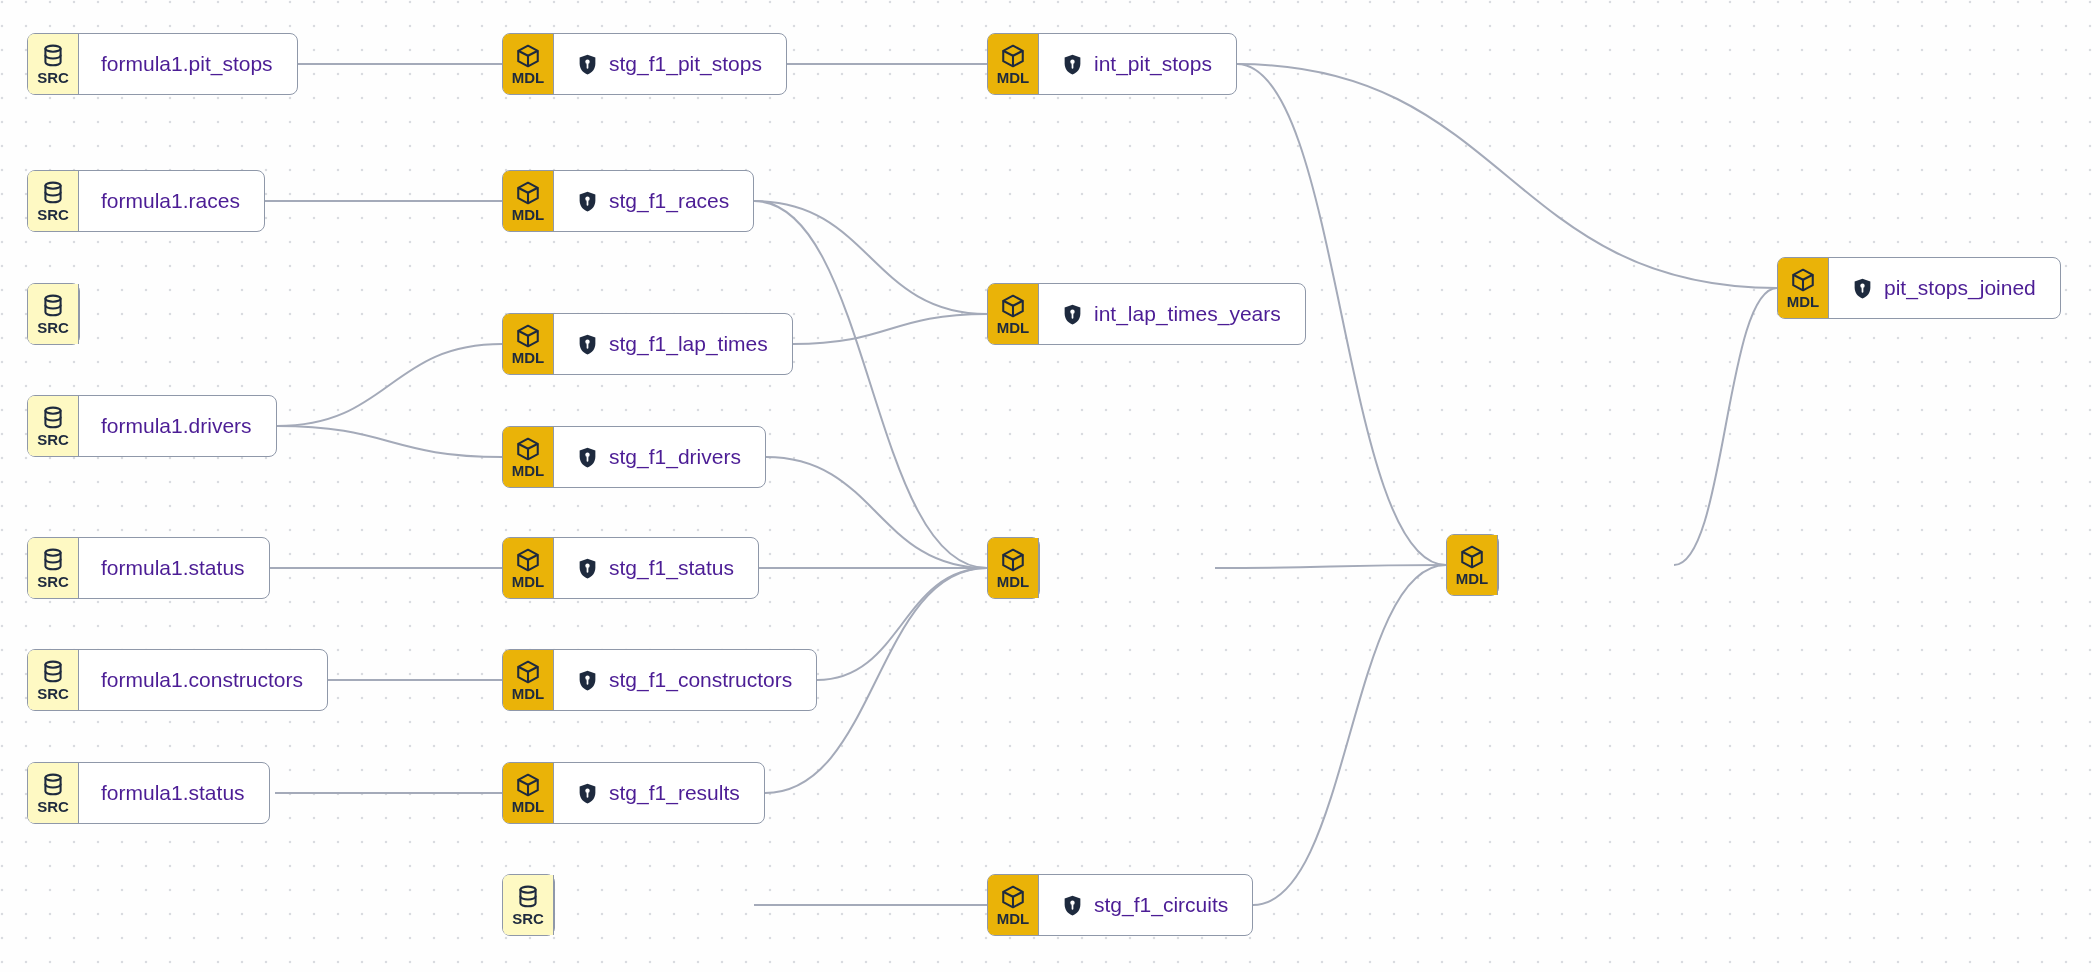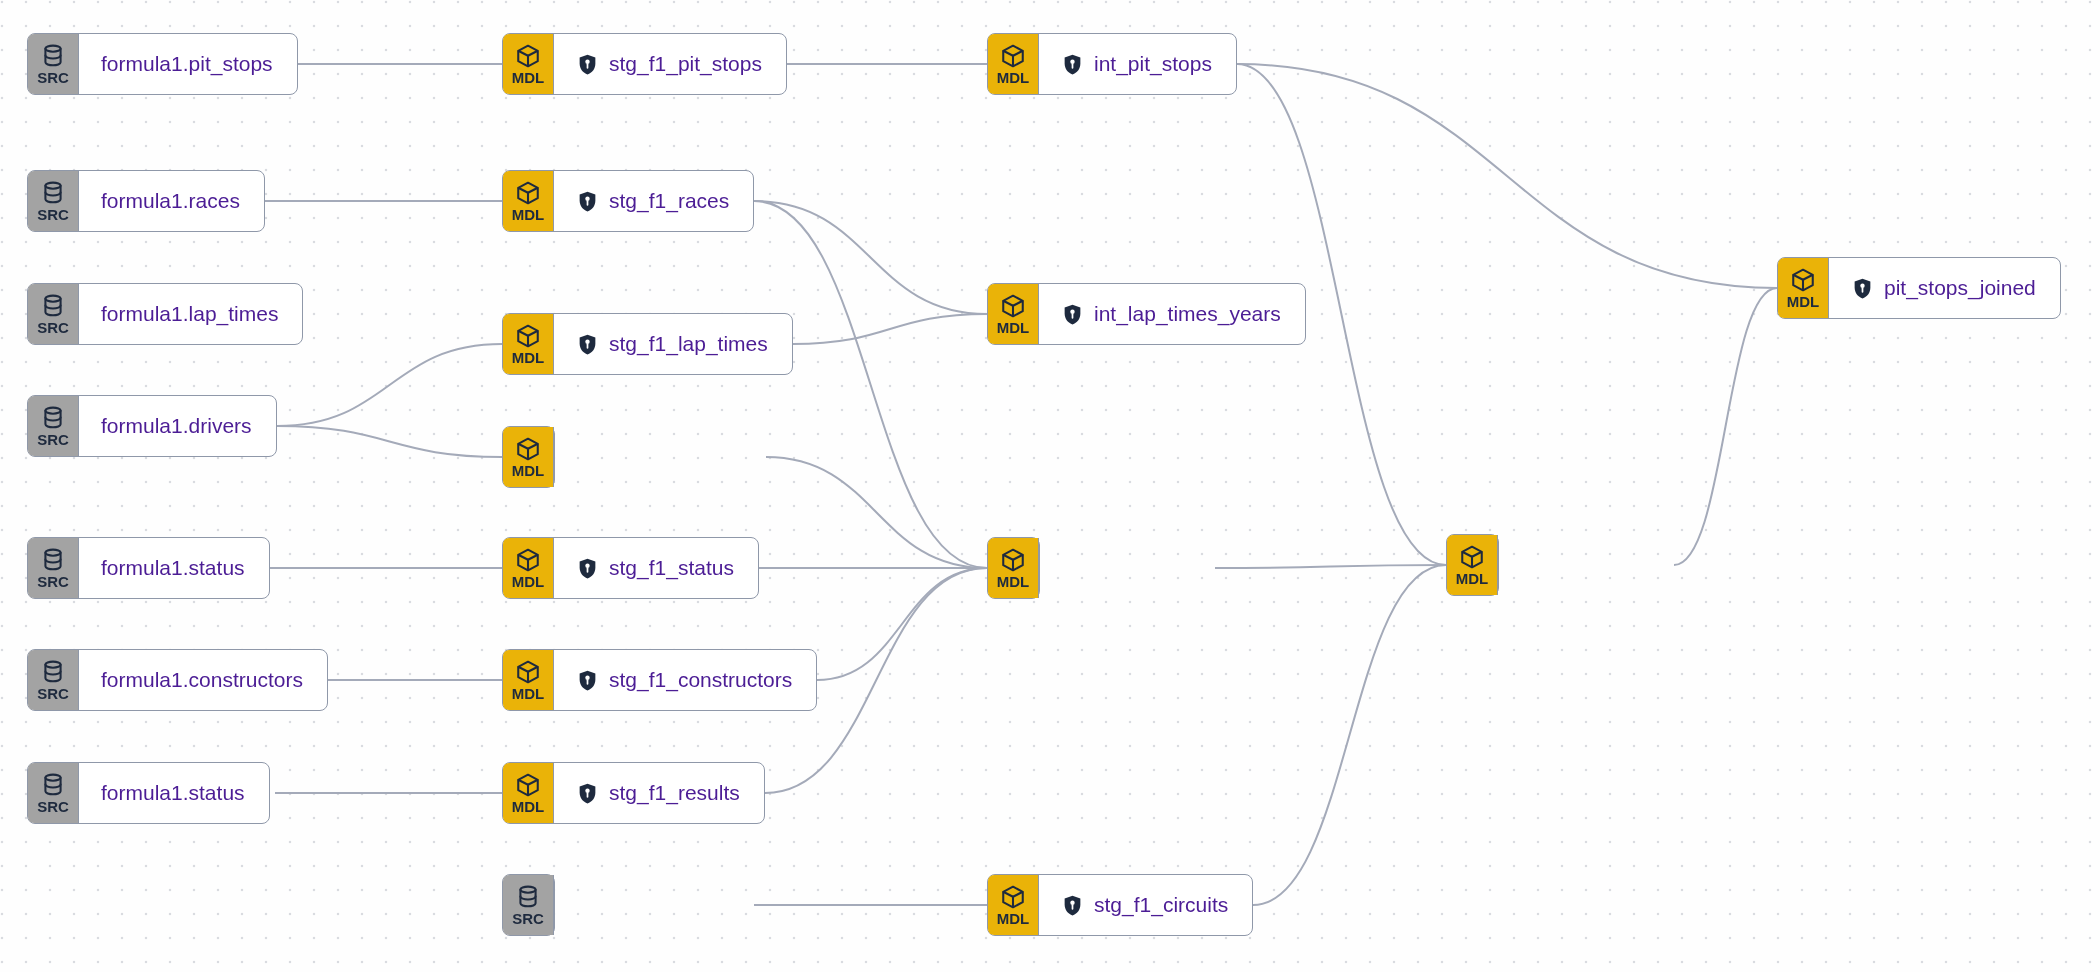--- a/index.html
+++ b/index.html
@@ -26,21 +26,21 @@
     box-sizing:border-box;
     cursor:pointer;
   }
   .icon-cell{
     display:flex;flex-direction:column;align-items:center;justify-content:center;
     width:50px;min-width:50px;
     border-right:1.6px solid #8f98a9;
     border-radius:6px 0 0 6px;
     gap:1px;
   }
-  .node.source .icon-cell{background:#a3a3a3;}
+  .node.source .icon-cell{background:#fef9c3;}
   .node.model  .icon-cell{background:#eab308;}
   .icon-cell svg{display:block;}
   .badge{
     font-size:15px;font-weight:700;color:#1e2a3e;line-height:1;
     letter-spacing:0px;
   }
   .label-cell{
     display:flex;align-items:center;
     padding:0 24px 0 22px;
     gap:10px;
@@ -112,23 +112,20 @@
       <div class="icon-cell">
         <span>
           <svg width="26" height="26" viewBox="0 0 24 24" fill="none" stroke="#1e2a3e" stroke-width="1.9" stroke-linecap="round" stroke-linejoin="round">
             <ellipse cx="12" cy="5.2" rx="7" ry="2.8"></ellipse>
             <path d="M5 5.2v6.3c0 1.55 3.13 2.8 7 2.8s7-1.25 7-2.8V5.2"></path>
             <path d="M5 11.5v6.3c0 1.55 3.13 2.8 7 2.8s7-1.25 7-2.8v-6.3"></path>
           </svg>
         </span>
         <span class="badge">SRC</span>
       </div>
-      <div class="label-cell">
-        <span class="node-label">formula1.lap_times</span>
-      </div>
     </div>
     <div class="node source" style="left: 27px; top: 395px;">
       <div class="icon-cell">
         <span>
           <svg width="26" height="26" viewBox="0 0 24 24" fill="none" stroke="#1e2a3e" stroke-width="1.9" stroke-linecap="round" stroke-linejoin="round">
             <ellipse cx="12" cy="5.2" rx="7" ry="2.8"></ellipse>
             <path d="M5 5.2v6.3c0 1.55 3.13 2.8 7 2.8s7-1.25 7-2.8V5.2"></path>
             <path d="M5 11.5v6.3c0 1.55 3.13 2.8 7 2.8s7-1.25 7-2.8v-6.3"></path>
           </svg>
         </span>
@@ -264,20 +261,30 @@
     <div class="node model" style="left: 502px; top: 426px;">
       <div class="icon-cell">
         <span>
           <svg width="26" height="26" viewBox="0 0 24 24" fill="none" stroke="#1e2a3e" stroke-width="1.9" stroke-linecap="round" stroke-linejoin="round">
             <path d="M12 2.5 L21 7.2 V16.8 L12 21.5 L3 16.8 V7.2 Z"></path>
             <path d="M3.4 7.4 L12 11.8 L20.6 7.4"></path>
             <path d="M12 11.8 V21.2"></path>
           </svg>
         </span>
         <span class="badge">MDL</span>
+      </div>
+      <div class="label-cell">
+        <span class="shield">
+          <svg width="23" height="23" viewBox="0 0 24 24">
+            <path fill="#1e2a3e" d="M12 1.8 20.2 4.8 V11 C20.2 16.8 16.7 20.6 12 22.4 C7.3 20.6 3.8 16.8 3.8 11 V4.8 Z"></path>
+            <circle cx="12" cy="9.2" r="2.3" fill="#ffffff"></circle>
+            <rect x="11.1" y="10.8" width="1.8" height="5.6" rx="0.9" fill="#ffffff"></rect>
+          </svg>
+        </span>
+        <span class="node-label">stg_f1_drivers</span>
       </div>
     </div>
     <div class="node model" style="left: 502px; top: 537px;">
       <div class="icon-cell">
         <span>
           <svg width="26" height="26" viewBox="0 0 24 24" fill="none" stroke="#1e2a3e" stroke-width="1.9" stroke-linecap="round" stroke-linejoin="round">
             <path d="M12 2.5 L21 7.2 V16.8 L12 21.5 L3 16.8 V7.2 Z"></path>
             <path d="M3.4 7.4 L12 11.8 L20.6 7.4"></path>
             <path d="M12 11.8 V21.2"></path>
           </svg>

